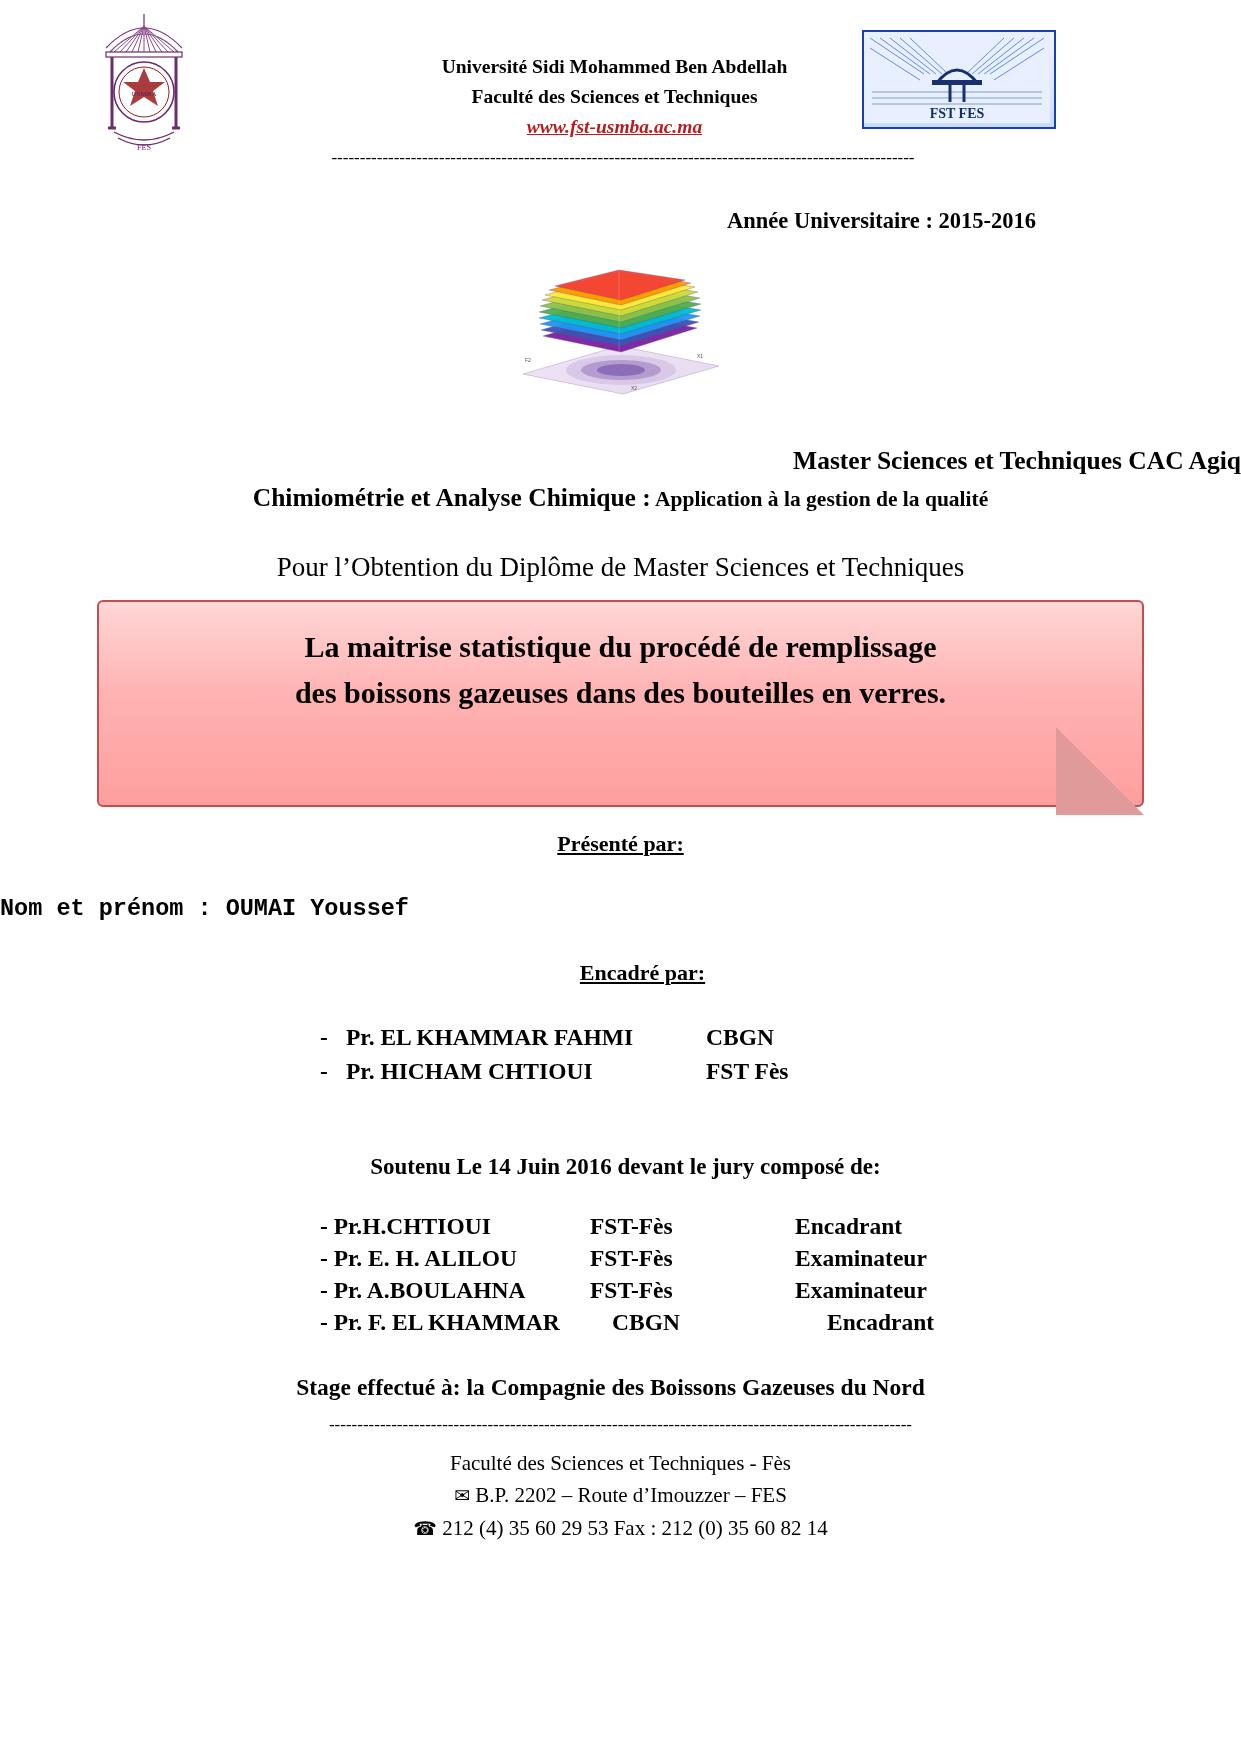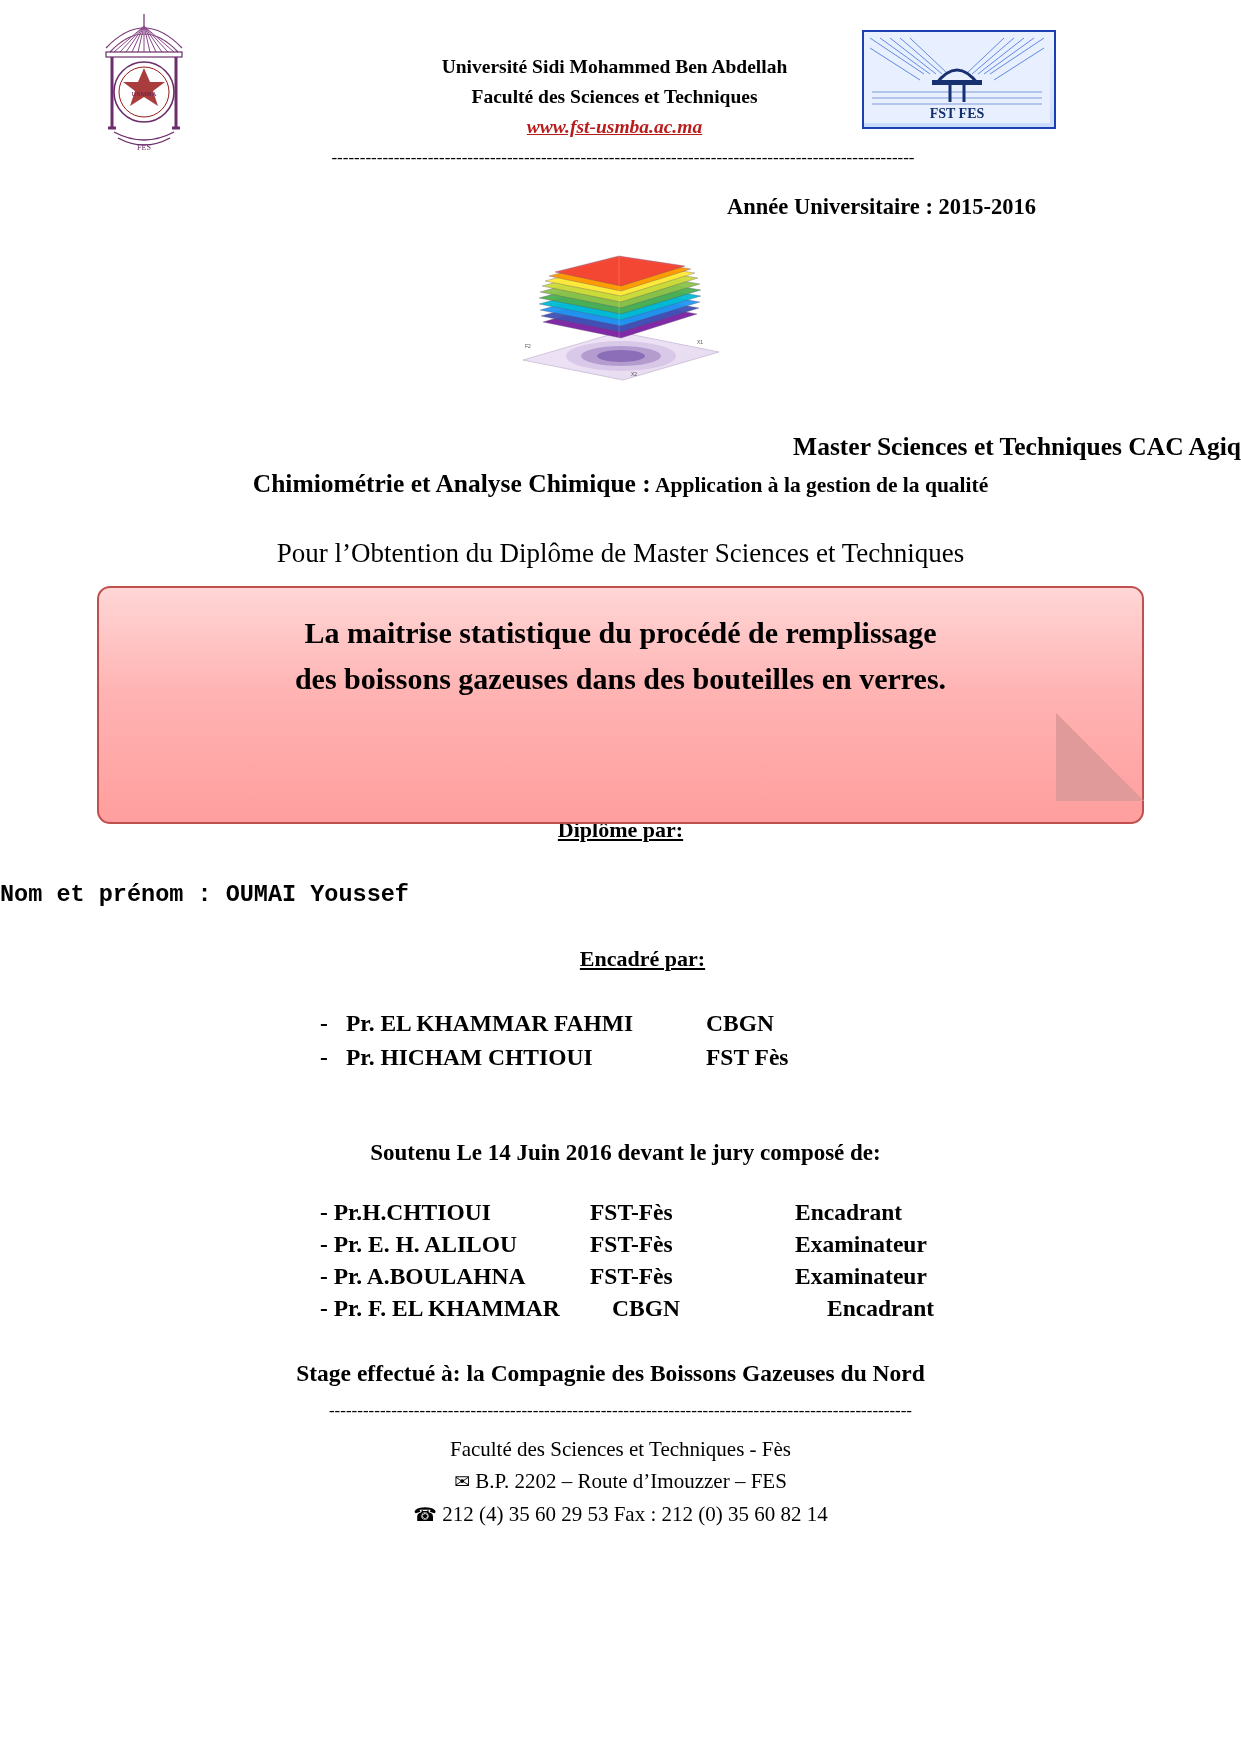--- a/index.html
+++ b/index.html
@@ -71,21 +71,21 @@
     text-align: center;
     font-size: 17px;
     letter-spacing: 0px;
     color: #000;
     white-space: nowrap;
     overflow: hidden;
   }
 
   
   .year {
-    margin-top: 34px;
+    margin-top: 48px;
     text-align: right;
     padding-right: 205px;
     font-weight: bold;
     font-size: 22.5px;
   }
 
   
   .plot-wrap {
     margin-top: 28px;
     text-align: center;
@@ -120,24 +120,24 @@
   .title-box-area {
     position: relative;
     margin: 12px auto 0 auto;
     width: 1047px;
     height: 215px;
   }
   .title-box {
     position: absolute;
     left: 0; top: 0;
     width: 1047px;
-    height: 238px;
+    height: 207px;
     box-sizing: border-box;
     border: 2px solid #c0504d;
-    border-radius: 13px;
+    border-radius: 6px;
     background: linear-gradient(180deg, #ffd6d6 0%, #ffb3b3 45%, #ff9e9e 100%);
     display: flex;
     align-items: flex-start;
     justify-content: center;
     padding-top: 22px;
   }
   .title-box .txt {
     font-weight: bold;
     font-size: 30px;
     line-height: 46px;
@@ -383,21 +383,21 @@
   <div class="title-box-area">
     <div class="title-box">
       <div class="txt">
         <div>La maitrise statistique du procédé de remplissage</div>
         <div>des boissons gazeuses dans des bouteilles en verres.</div>
       </div>
     </div>
     <div class="fold"></div>
   </div>
 
-  <div class="presented">Diplôme par:</div>
+  <div class="presented">Présenté par:</div>
   <div class="name-line">Nom et prénom : OUMAI Youssef</div>
   <div class="supervised">Encadré par:</div>
 
   <div class="supervisors">
     <div class="sup-row">
       <span class="dash">-</span>
       <span class="nm">Pr. EL KHAMMAR FAHMI</span>
       <span class="org">CBGN</span>
     </div>
     <div class="sup-row">

